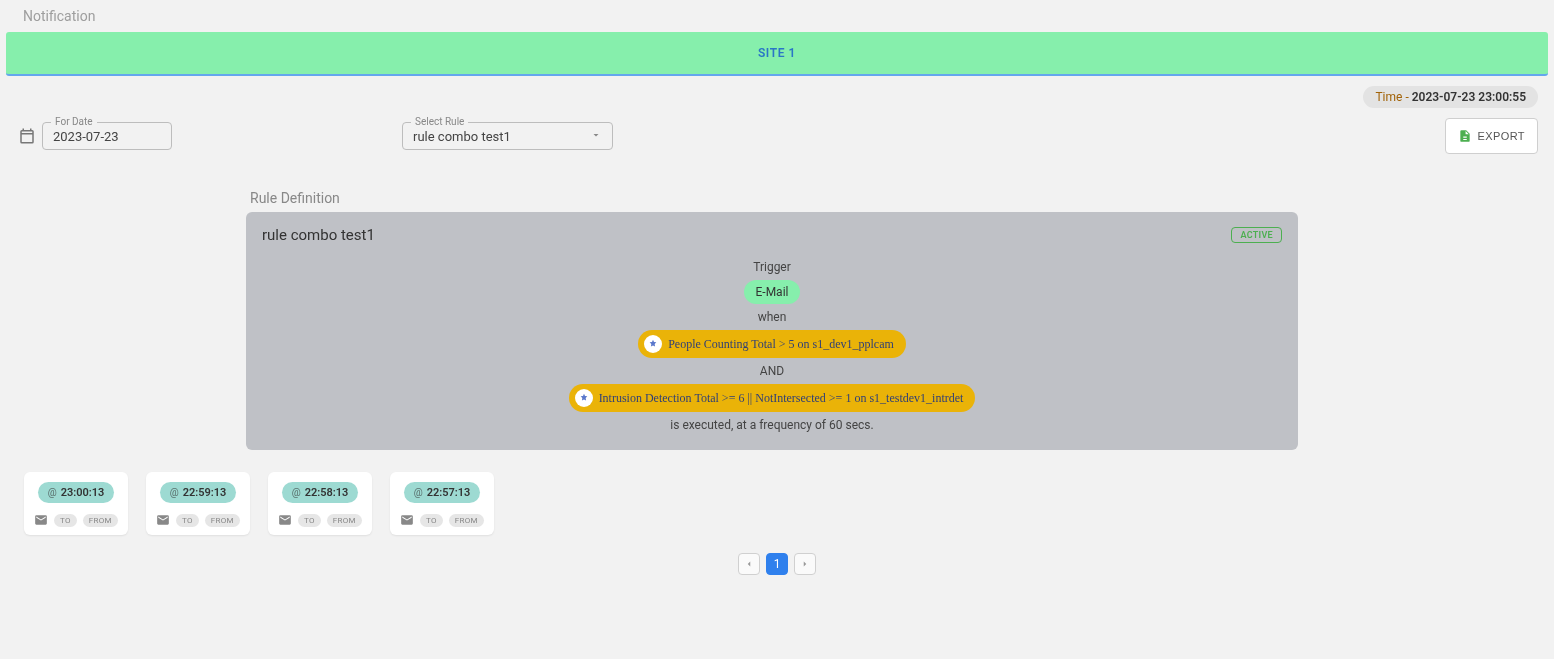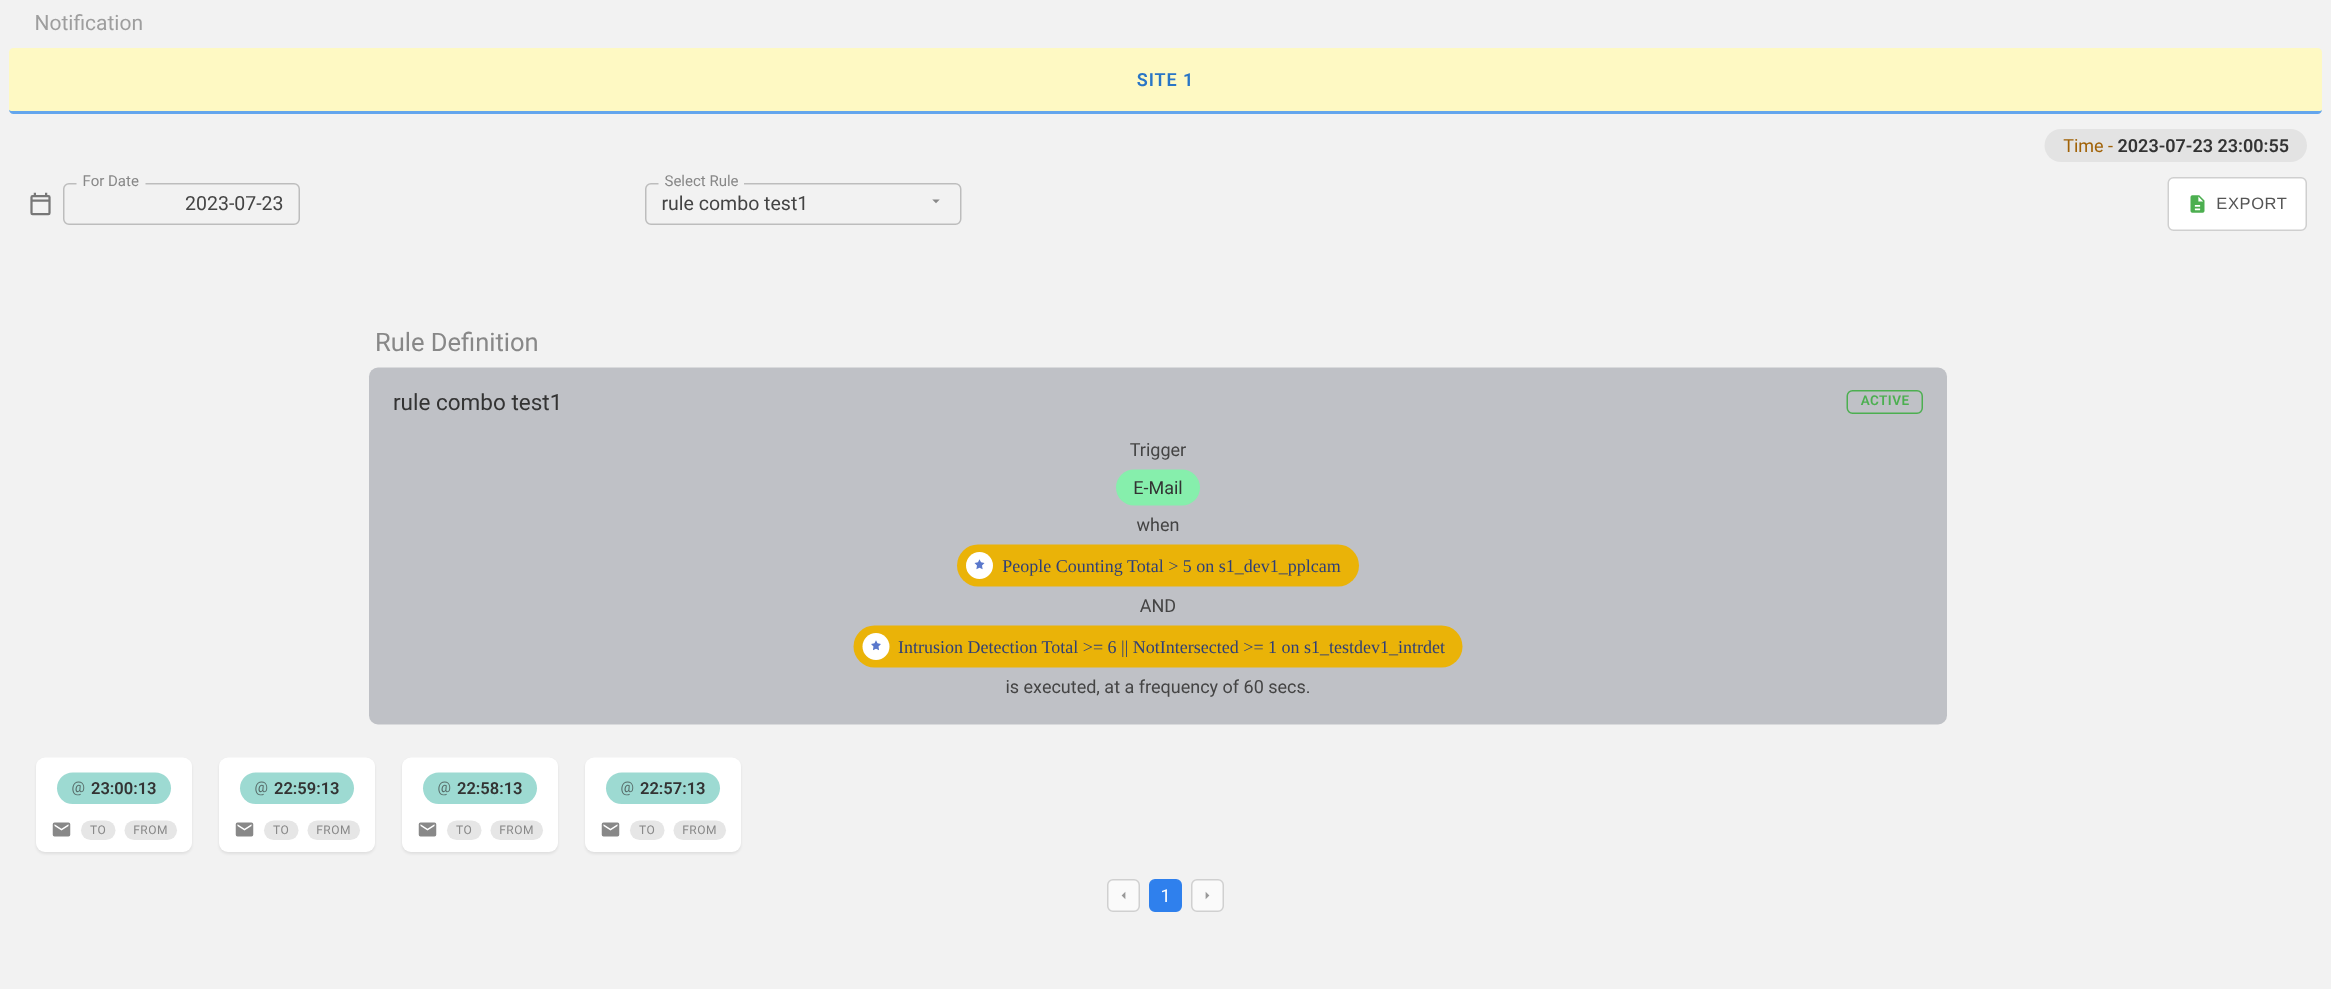--- a/index.html
+++ b/index.html
@@ -12,21 +12,21 @@
   .page-title {
     padding: 8px 23px;
     color: #9e9e9e;
     font-size: 14px;
   }
   .container {
     margin: 0 6px 0 6px;
     background: #f2f2f2;
   }
   .tab-bar {
-    background: #fef9c3;
+    background: #86efac;
     color: #2a76c6;
     text-align: center;
     padding: 14px 0;
     font-size: 12px;
     font-weight: 600;
     letter-spacing: 0.6px;
     border-radius: 3px;
     border-bottom: 2px solid #64a6ed;
   }
   .time-row {
@@ -67,21 +67,21 @@
   }
   .outlined-field .floating-label {
     position: absolute;
     top: -7px;
     left: 8px;
     background: #f2f2f2;
     padding: 0 4px;
     font-size: 10px;
     color: #888;
   }
-  .date-field { width: 158px; justify-content: flex-end; }
+  .date-field { width: 130px; }
   .rule-field { width: 211px; }
   .rule-gap { width: 230px; }
   .dropdown-caret {
     margin-left: auto;
     color: #888;
   }
   .spacer { flex: 1; }
   .export-btn {
     border: 1px solid #cfcfcf;
     background: #fff;
@@ -96,25 +96,24 @@
     color: #555;
     cursor: pointer;
   }
   .export-btn svg { color: #4caf50; }
   .rule-def-area {
     margin-left: 240px;
     margin-right: 250px;
     padding-top: 30px;
   }
   .rule-def-label {
-    font-size: 17px;
+    font-size: 14px;
     color: #888;
     margin-bottom: 6px;
     padding-left: 4px;
-    margin-top: 29px;
   }
   .rule-card {
     background: #bfc1c6;
     border-radius: 6px;
     padding: 14px 16px 18px 16px;
     color: #333;
   }
   .rule-card-head {
     display: flex;
     align-items: center;

